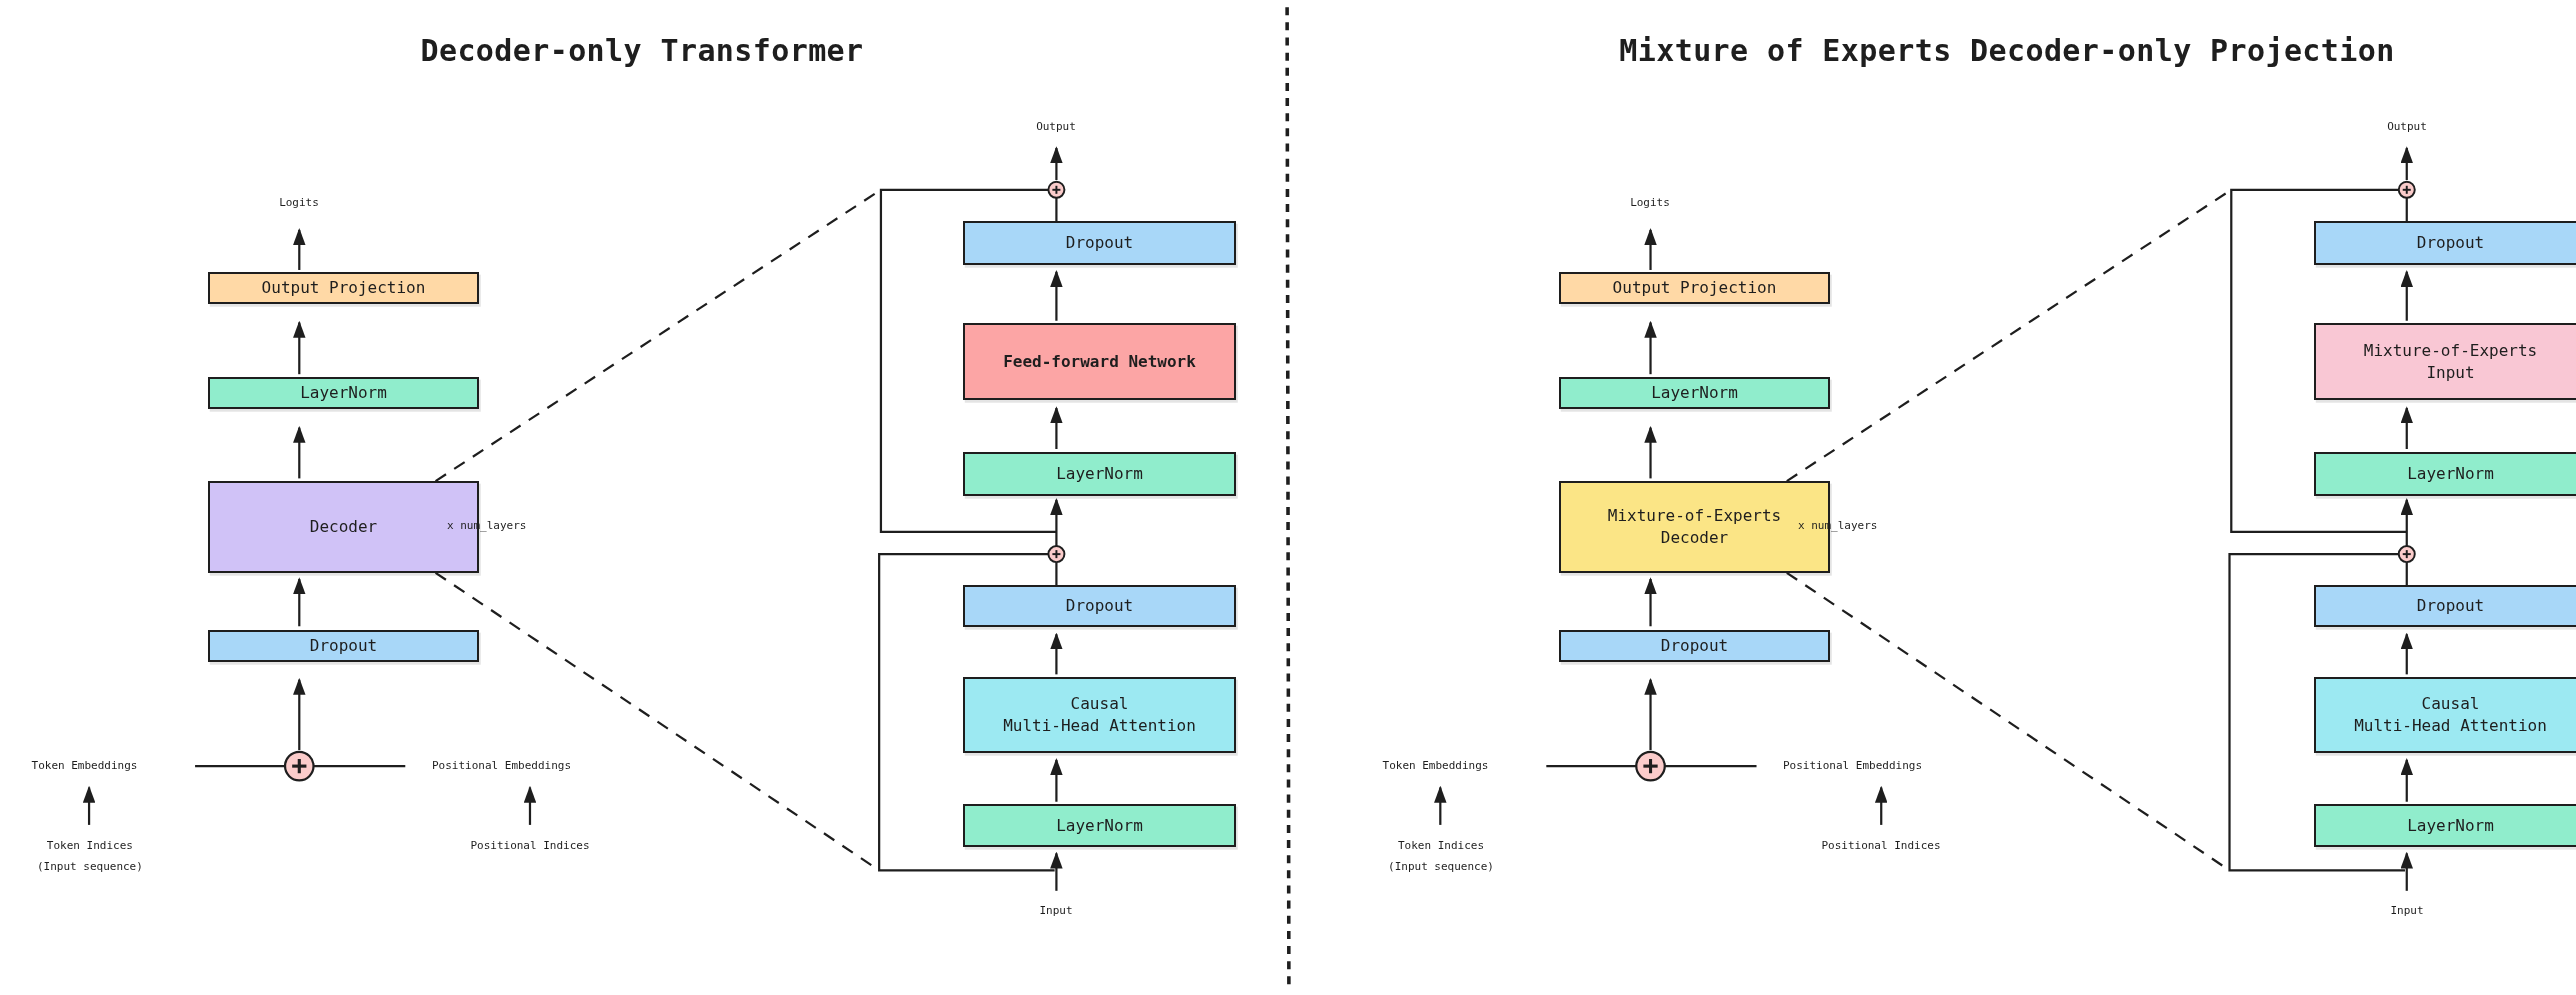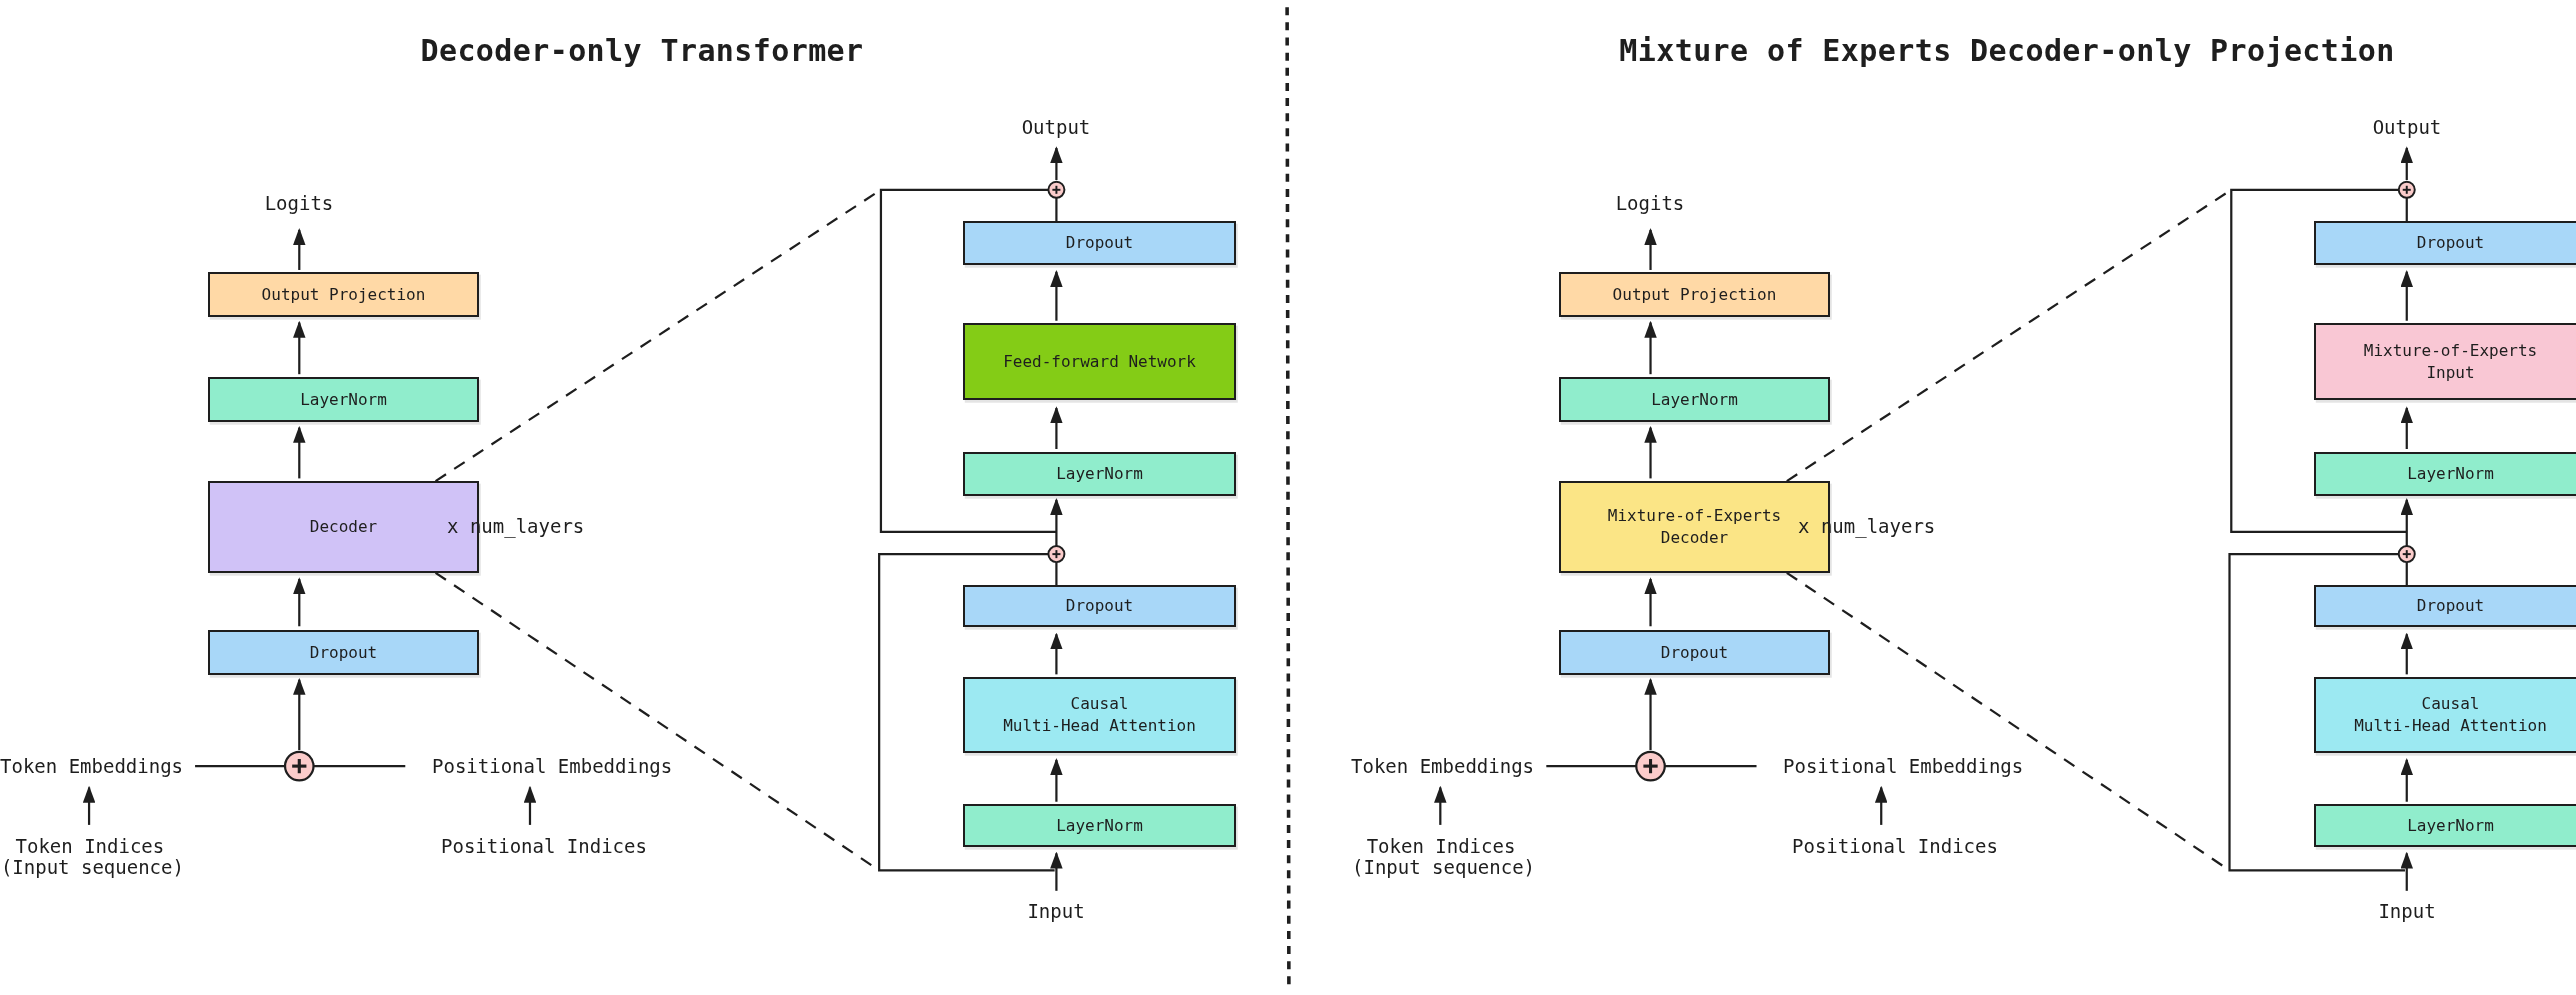--- a/index.html
+++ b/index.html
@@ -3,25 +3,25 @@
 <meta charset="utf-8">
 <style>
   html,body{margin:0;padding:0;background:#ffffff;}
   #canvas{position:relative;width:2576px;height:996px;background:#ffffff;overflow:hidden;
           font-family:"DejaVu Sans Mono", monospace;color:#1e1e1e;}
   #wires{position:absolute;left:0;top:0;width:2576px;height:996px;}
   .title{position:absolute;font-size:30px;font-weight:bold;letter-spacing:0.4px;text-align:center;white-space:nowrap;}
   .box{position:absolute;box-sizing:border-box;border:2.2px solid #1e1e1e;display:flex;flex-direction:column;
        align-items:center;justify-content:center;font-size:16px;line-height:22px;text-align:center;
        box-shadow:1.8px 2.7px 0 rgba(30,30,30,0.12);white-space:nowrap;margin-left:44px;}
-  .lbl{position:absolute;font-size:19px;line-height:20.5px;text-align:center;white-space:nowrap;}
+  .lbl{position:absolute;font-size:11px;line-height:20.5px;text-align:center;white-space:nowrap;}
   .lbl-left{text-align:left;}
   .w200{width:178px;}
   
-  .mainbox{width:271px;height:45px;}
+  .mainbox{width:271px;height:32px;}
   .bigbox{width:271px;height:92px;}
   .detbox{width:273px;height:44px;}
   .detbig{width:273px;height:77px;}
 </style>
 </head>
 <body>
 
 <div id="canvas">
 
   <svg id="wires" width="2576" height="996" viewBox="0 0 2892 1118" xmlns="http://www.w3.org/2000/svg">
@@ -162,21 +162,21 @@
     <div>(Input sequence)</div>
   </div>
   <div class="lbl w200" style="left:441px;top:836px;">Positional Indices</div>
 
   <div class="lbl w200" style="left:967px;top:117px;">Output</div>
 
   <div class="box detbox" style="left:919px;top:221px;background:#a8d7f8;">
     <span>Dropout</span>
   </div>
 
-  <div class="box detbig" style="left:919px;top:323px;background:#84cc16;">
+  <div class="box detbig" style="left:919px;top:323px;background:#fca5a5;font-weight:bold;">
     <span>Feed-forward Network</span>
   </div>
 
   <div class="box detbox" style="left:919px;top:452px;background:#90edcc;">
     <span>LayerNorm</span>
   </div>
 
   <div class="box detbox" style="left:919px;top:585px;height:42px;background:#a8d7f8;">
     <span>Dropout</span>
   </div>

